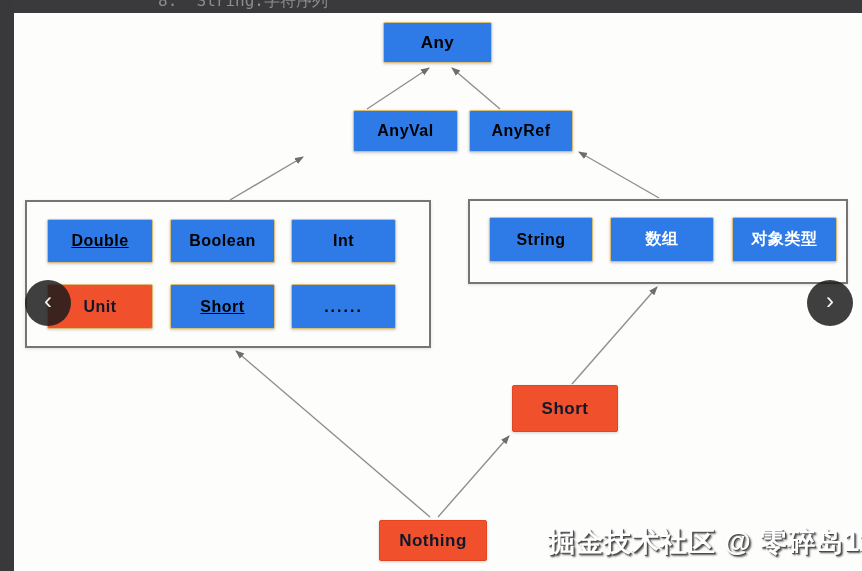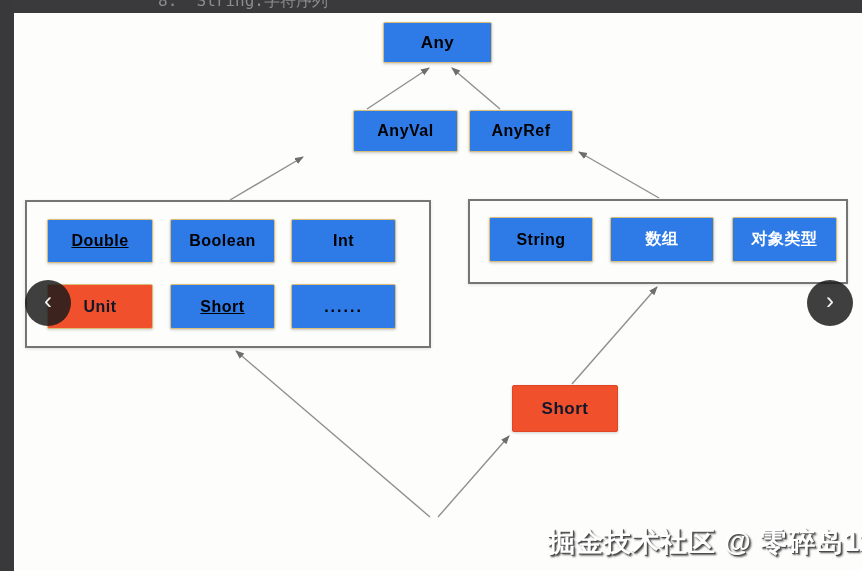--- a/index.html
+++ b/index.html
@@ -103,20 +103,21 @@
   <div class="node blue" id="n-int">Int</div>
   <div class="node red gold" id="n-unit">Unit</div>
   <div class="node blue" id="n-short">Short</div>
   <div class="node blue" id="n-more">......</div>
 
   <div class="node blue" id="n-string">String</div>
   <div class="node blue dim" id="n-array">数组</div>
   <div class="node blue dim" id="n-objtype">对象类型</div>
 
   <div class="node red" id="n-null">Short</div>
+  <div class="node red" id="n-nothing">Nothing</div>
 
   <div class="nav" id="nav-prev">
     <span>‹</span>
   </div>
   <div class="nav" id="nav-next">
     <span>›</span>
   </div>
 
   <div class="watermark">掘金技术社区 @ 零碎岛11</div>
 

